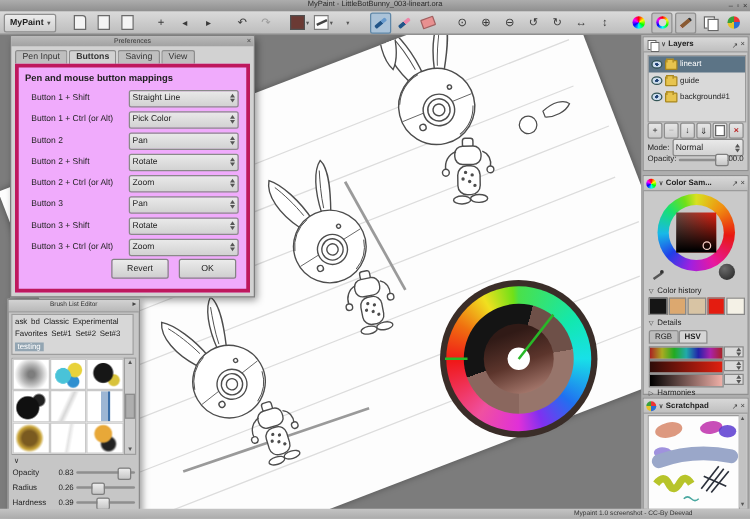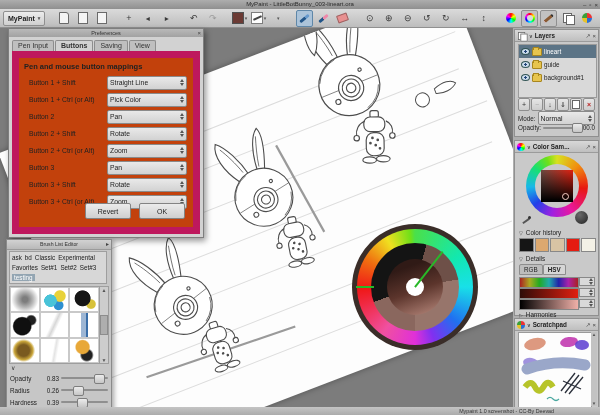--- a/index.html
+++ b/index.html
@@ -59,21 +59,21 @@
   
   .dlg{left:8px;top:28px;width:194px;height:208px;background:#d2d2d2;border:1px solid #7e7e7e;
        box-shadow:2px 3px 6px rgba(0,0,0,.4)}
   .dlg-title{left:0;top:0;right:0;height:8px;background:linear-gradient(#b9b9b9,#a2a2a2);
              font-size:5.5px;line-height:8px;text-align:center;color:#333}
   .dlg-x{position:absolute;right:2px;top:0;font-size:6px;line-height:8px;color:#444}
   .tabs{left:3px;top:10px;right:3px;height:12px;display:flex;align-items:flex-end}
   .tab{font-size:7px;padding:1px 5px 2px;border:1px solid #8d8d8d;border-bottom:none;
        background:#bfbfbf;color:#333;border-radius:2px 2px 0 0;margin-right:1px}
   .tab.active{background:#d2d2d2;font-weight:bold;position:relative;top:1px;padding-bottom:3px}
-  .dlg-body{left:3px;top:22px;right:3px;bottom:3px;border:7px solid #be185d;background:#c2410c}
+  .dlg-body{left:3px;top:22px;right:3px;bottom:3px;border:3px solid #be185d;background:#f0abfc}
   .dlg-h{font-size:7.5px;font-weight:bold;margin:4px 0 3px 5px}
   .maprow{display:flex;align-items:center;height:17px;padding:0 6px 0 10px}
   .maprow .lbl{width:78px;font-size:6.8px;color:#222}
   .combo{flex:1;height:12px;border:1px solid #8a8a8a;border-radius:2px;display:flex;align-items:center;
          background:linear-gradient(#e9e9e9,#d2d2d2);font-size:6.8px;padding:0 2px;justify-content:space-between}
   .spin{display:flex;flex-direction:column;gap:1px;align-items:center}
   .spin b{width:0;height:0;border-left:2.5px solid transparent;border-right:2.5px solid transparent}
   .spin .up{border-bottom:3px solid #555}.spin .dn{border-top:3px solid #555}
   .dlg-btns{position:absolute;right:8px;bottom:8px;display:flex;gap:8px}
   .pbtn{width:44px;height:14px;border:1px solid #838383;border-radius:2px;font-size:7px;

